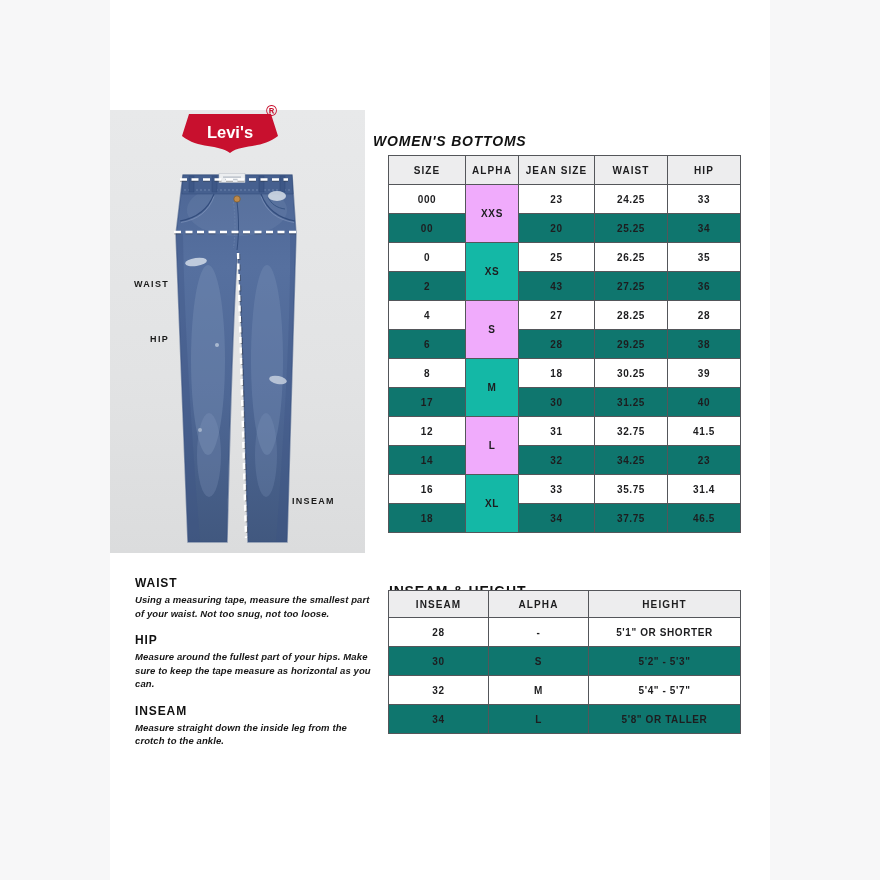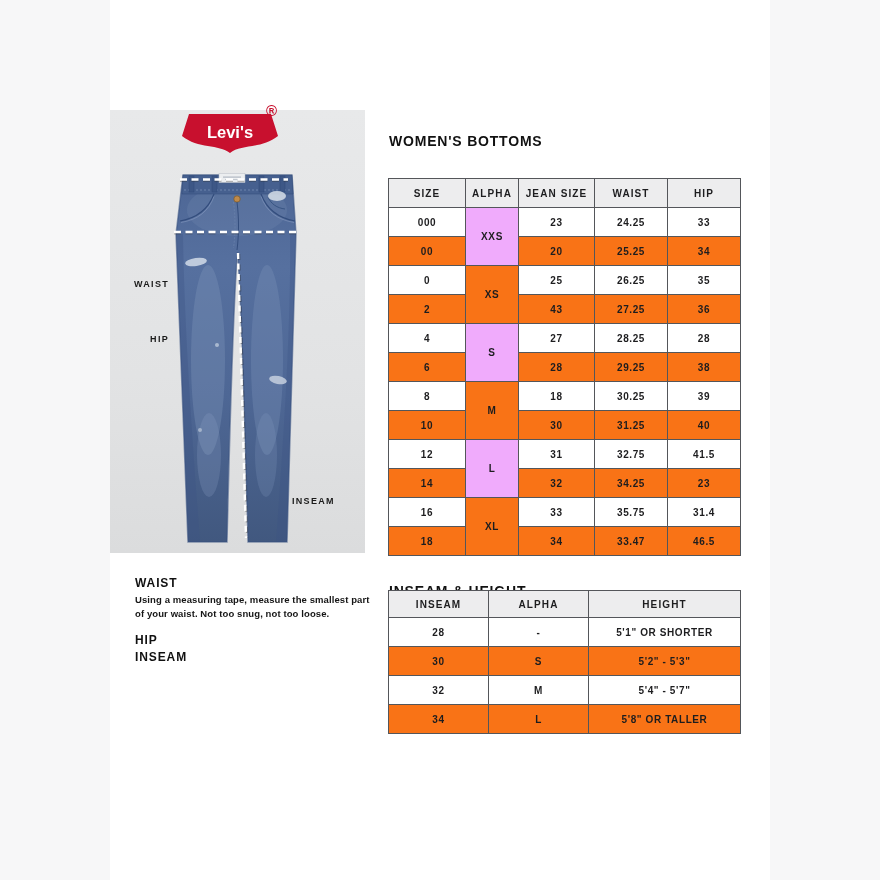--- a/index.html
+++ b/index.html
@@ -12,40 +12,40 @@
   .jeans-panel svg.scene { position:absolute; left:0; top:0; }
   .batwing-logo { position:absolute; left:72px; top:3px; width:96px; height:40px; }
   .reg-mark { position:absolute; left:156px; top:-7px; font-size:15px; font-weight:700; color:#c8102e; line-height:15px; }
   .measure-label { position:absolute; font-size:9px; font-weight:800; letter-spacing:1.3px; color:#1a1a1a; }
   .measure-label.waist { left:9px; top:169px; width:50px; text-align:right; }
   .measure-label.hip   { left:9px; top:224px; width:50px; text-align:right; }
   .measure-label.inseam{ left:182px; top:386px; }
 
   
   .section-title { position:absolute; font-size:14px; font-weight:800; letter-spacing:.8px; color:#111; }
-  .title-bottoms { left:389px; top:133px; }
+  .title-bottoms { left:373px; top:133px;font-style:italic; }
   .title-inseam  { left:389px; top:567px;margin-top:16px; }
 
   
   table { border-collapse:collapse; table-layout:fixed; background:#fff; position:absolute; }
-  .bottoms-table { left:388px; top:155px; width:352px;margin-top:23px; }
+  .bottoms-table { left:388px; top:155px; width:352px; }
   .inseam-height-table { left:388px; top:590px; width:352px; }
   th, td { border:1px solid #54565a; text-align:center; vertical-align:middle; padding:0;
            font-size:10px; font-weight:700; color:#1d1d1f; }
   thead th { background:#ededee; height:29px; letter-spacing:1.1px; }
   .inseam-height-table thead th { height:27px; }
   td { height:29px; letter-spacing:.6px; }
-  tr.shaded td { background:#f97316; }
+  tr.shaded td { background:#0f766e; }
   td.cell-white { background:#f0abfc; }
-  td.cell-shade { background:#f97316; }
+  td.cell-shade { background:#14b8a6; }
 
   
   .measure-guide { position:absolute; left:135px; top:576px; width:238px; }
   .measure-guide h3 { font-size:12px; font-weight:800; letter-spacing:.9px; color:#111; margin:0 0 3px 0; }
-  .measure-guide p { font-size:9.5px; font-weight:600; line-height:13.5px; color:#161616; margin:0 0 13px 0; letter-spacing:.1px; }
+  .measure-guide p { font-size:9.5px; font-weight:600; line-height:13.5px; color:#161616; margin:0 0 13px 0; letter-spacing:.1px;font-style:italic; }
 </style>
 </head>
 <body>
 
 <div class="page">
   <div class="white-center"></div>
 
   <div class="jeans-panel">
     <svg class="scene" width="255" height="443" viewBox="0 0 255 443">
       <defs>
@@ -188,21 +188,21 @@
         <td>38</td>
       </tr>
       <tr>
         <td>8</td>
         <td rowspan="2" class="cell-shade">M</td>
         <td>18</td>
         <td>30.25</td>
         <td>39</td>
       </tr>
       <tr class="shaded">
-        <td>10</td>
+        <td>17</td>
         <td>30</td>
         <td>31.25</td>
         <td>40</td>
       </tr>
       <tr>
         <td>12</td>
         <td rowspan="2" class="cell-white">L</td>
         <td>31</td>
         <td>32.75</td>
         <td>41.5</td>
@@ -216,21 +216,21 @@
       <tr>
         <td>16</td>
         <td rowspan="2" class="cell-shade">XL</td>
         <td>33</td>
         <td>35.75</td>
         <td>31.4</td>
       </tr>
       <tr class="shaded">
         <td>18</td>
         <td>34</td>
-        <td>33.47</td>
+        <td>37.75</td>
         <td>46.5</td>
       </tr>
     </tbody>
   </table>
 
   <h2 class="section-title title-inseam">INSEAM &amp; HEIGHT</h2>
   <table class="inseam-height-table">
     <colgroup>
         <col style="width:100px">
         <col style="width:100px">
@@ -264,15 +264,17 @@
         <td>L</td>
         <td>5'8" OR TALLER</td>
       </tr>
     </tbody>
   </table>
 
   <div class="measure-guide">
     <h3>WAIST</h3>
     <p>Using a measuring tape, measure the smallest part of your waist. Not too snug, not too loose.</p>
     <h3>HIP</h3>
+    <p>Measure around the fullest part of your hips. Make sure to keep the tape measure as horizontal as you can.</p>
     <h3>INSEAM</h3>
+    <p>Measure straight down the inside leg from the crotch to the ankle.</p>
   </div>
 </div>
 
 </body></html>

